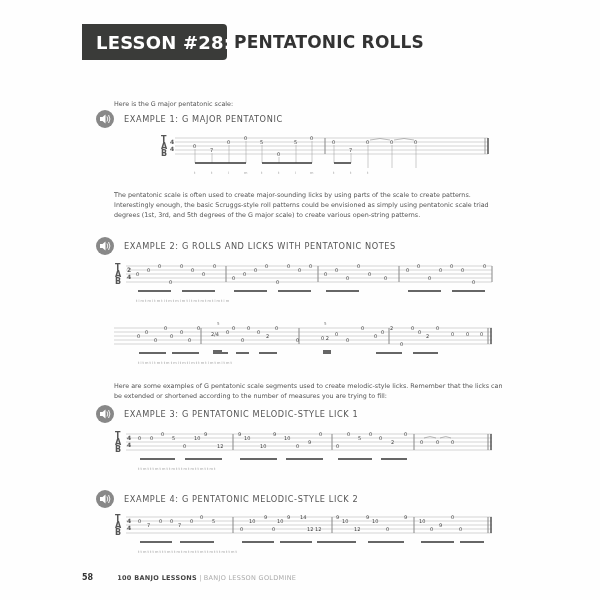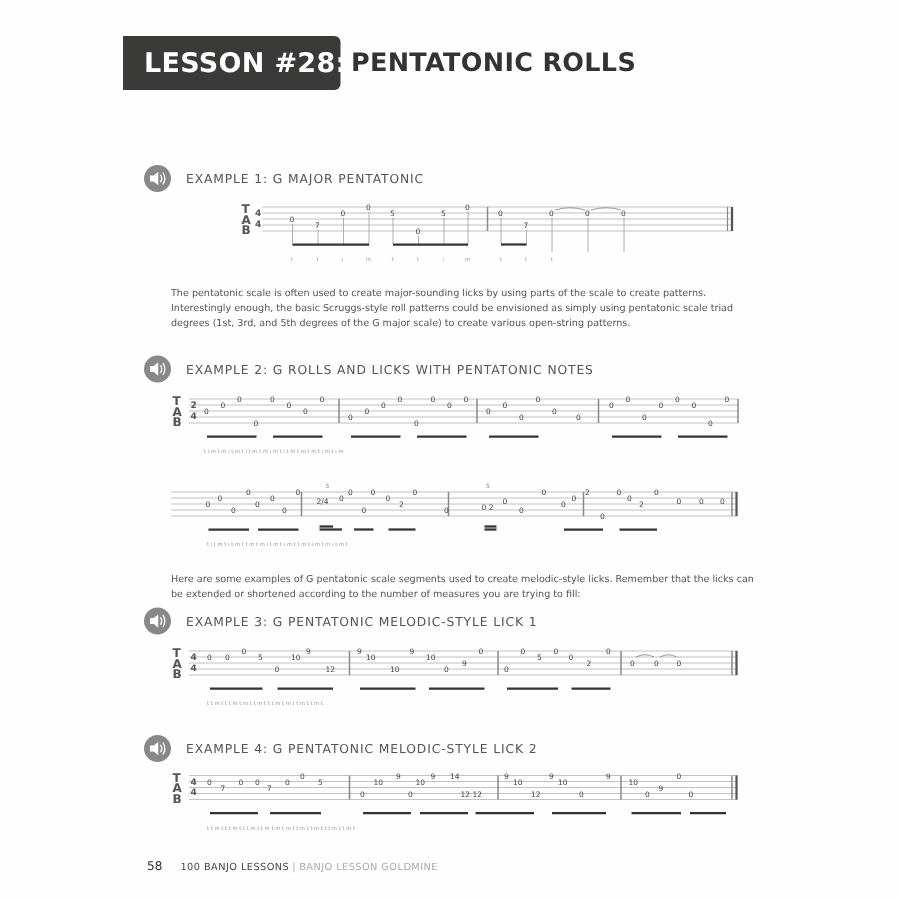--- a/index.html
+++ b/index.html
@@ -9,33 +9,34 @@
   .hdr-lesson{position:absolute;left:96px;top:32px;font-family:"DejaVu Sans",sans-serif;font-weight:bold;font-size:18px;color:#fff;letter-spacing:0.2px;}
   .hdr-title{position:absolute;left:234px;top:32px;font-family:"DejaVu Sans",sans-serif;font-weight:bold;font-size:17px;color:#333;letter-spacing:0.2px;}
   .para{position:absolute;left:114px;width:392px;font-size:6.4px;line-height:10px;color:#555;}
   .ex-head{position:absolute;left:96px;height:18px;}
   .spk{position:absolute;left:0;top:0;width:18px;height:18px;border-radius:50%;background:#888;}
   .spk svg{position:absolute;left:0;top:0;}
   .ex-title{position:absolute;left:28px;top:4px;font-weight:normal;font-size:8.2px;color:#555;letter-spacing:0.6px;white-space:nowrap;}
   .tab{position:absolute;}
   .tab svg text{font-family:"DejaVu Sans",sans-serif;}
   .footer{position:absolute;left:82px;top:573px;font-size:6.5px;white-space:nowrap;}
-  .pg{font-weight:normal;font-size:8px;color:#333;margin-right:10px;margin-left:16px;}
-  .fb{font-weight:normal;color:#444;letter-spacing:0.3px;}
+  .pg{font-weight:bold;font-size:8px;color:#333;margin-right:10px;}
+  .fb{font-weight:bold;color:#444;letter-spacing:0.3px;margin-left:12px;}
   .fl{color:#aaa;letter-spacing:0.3px;}
 </style>
 </head>
 <body>
 
 <div class="page">
 
   <div class="hdr-box"></div>
   <div class="hdr-lesson">LESSON #28:</div>
   <div class="hdr-title">PENTATONIC ROLLS</div>
 
+  <div class="para" style="top:99px;">Here is the G major pentatonic scale:</div>
 
   <div class="ex-head" style="top:110px;">
     <div class="spk">
       <svg width="18" height="18" viewBox="0 0 18 18">
           <path d="M4 7h2.5l3-2.5v9l-3-2.5H4z" fill="#fff"></path>
           <path d="M11 6.5q1.6 2.5 0 5M12.6 5q2.6 4 0 8" stroke="#fff" stroke-width="0.9" fill="none"></path>
         </svg>
     </div>
     <div class="ex-title">EXAMPLE 1: G MAJOR PENTATONIC</div>
   </div>

